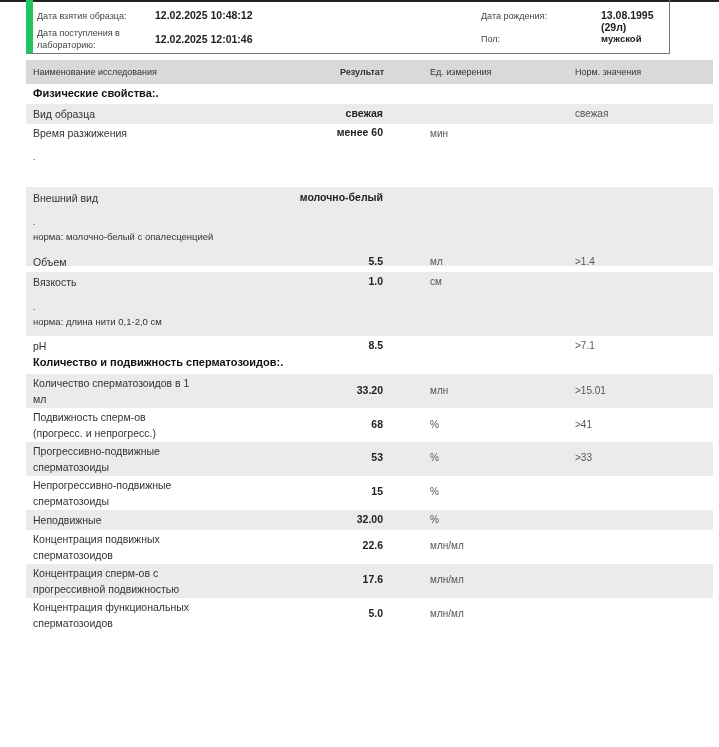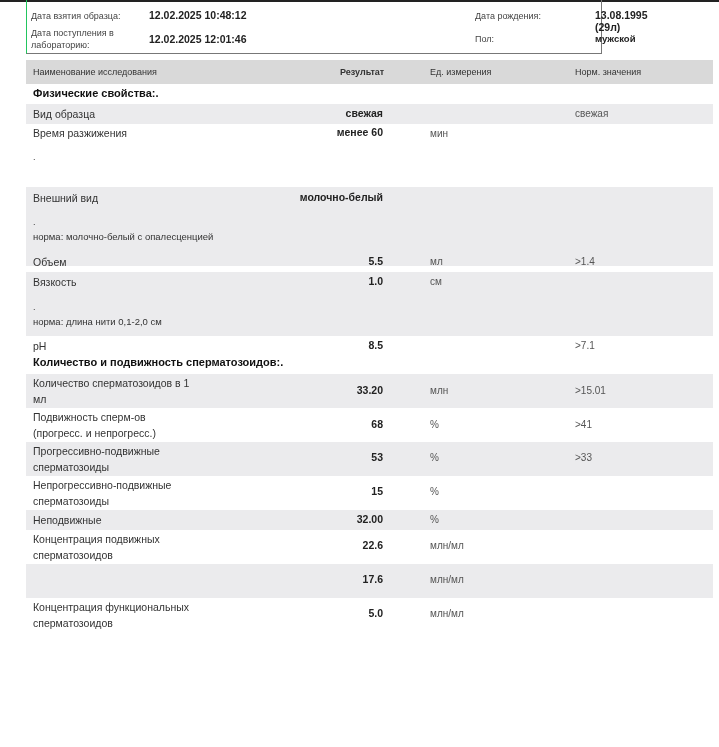--- a/index.html
+++ b/index.html
@@ -2,22 +2,22 @@
 <html><head>
 <meta charset="utf-8">
 <style>
   html, body { margin: 0; padding: 0; }
   body {
     width: 719px; height: 747px; background: #ffffff; position: relative; overflow: hidden;
     font-family: "Liberation Sans", "DejaVu Sans", sans-serif; color: #222;
   }
   .topline { position: absolute; left: 0; top: 0; width: 719px; height: 2px; background: #222; }
   .info-box {
-    position: absolute; left: 26px; top: 0; width: 576px; height: 54px;
-    border-left: 1px solid #22c55e; border-right: 1px solid #777; border-bottom: 1px solid #777;
+    position: absolute; left: 26px; top: 0; width: 644px; height: 54px;
+    border-left: 7px solid #22c55e; border-right: 1px solid #777; border-bottom: 1px solid #777;
     box-sizing: border-box;
   }
   .info { position: absolute; font-size: 9px; color: #444; line-height: 12px; }
   .info-val { position: absolute; font-size: 10.5px; font-weight: bold; color: #222; }
   .hdr {
     position: absolute; left: 26px; top: 60px; width: 687px; height: 24px; background: #d9d9d9;
     font-size: 9px; color: #333;
   }
   .hdr span { position: absolute; top: 7px; }
   .row { position: absolute; left: 26px; width: 687px; font-size: 10.5px; color: #333; }
@@ -149,20 +149,24 @@
 <div class="row" style="top:530px; height:34px;">
   <span class="name" style="top:1px;">
     <span>Концентрация подвижных</span><br>
     <span>сперматозоидов</span>
   </span>
   <span class="res" style="top:9px;">22.6</span>
   <span class="unit" style="top:10px;">млн/мл</span>
 </div>
 
 <div class="row shade" style="top:564px; height:34px;">
+  <span class="name" style="top:1px;">
+    <span>Концентрация сперм-ов с</span><br>
+    <span>прогрессивной подвижностью</span>
+  </span>
   <span class="res" style="top:9px;">17.6</span>
   <span class="unit" style="top:10px;">млн/мл</span>
 </div>
 
 <div class="row" style="top:598px; height:34px;">
   <span class="name" style="top:1px;">
     <span>Концентрация функциональных</span><br>
     <span>сперматозоидов</span>
   </span>
   <span class="res" style="top:9px;">5.0</span>

